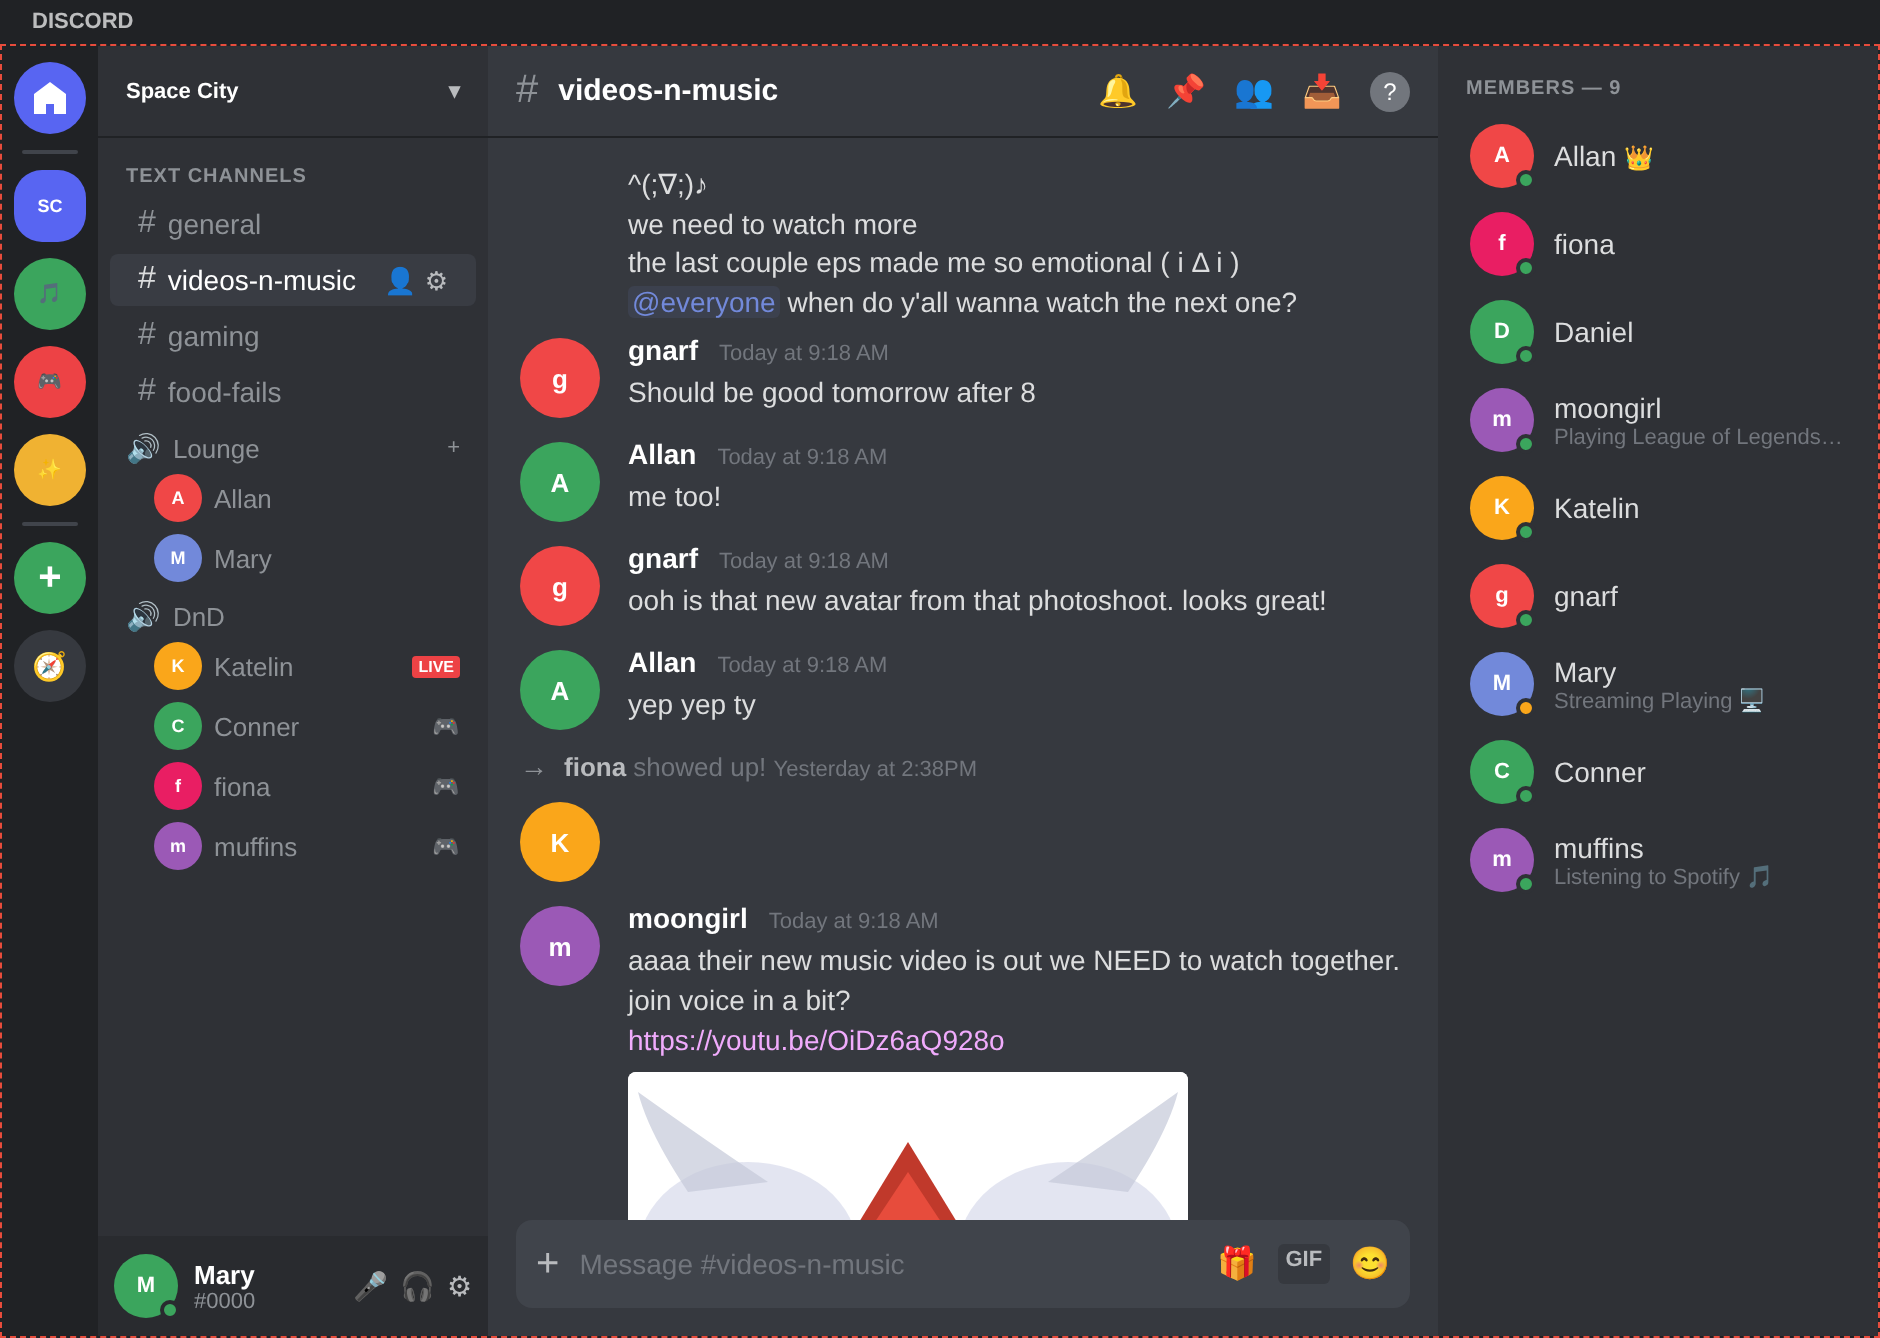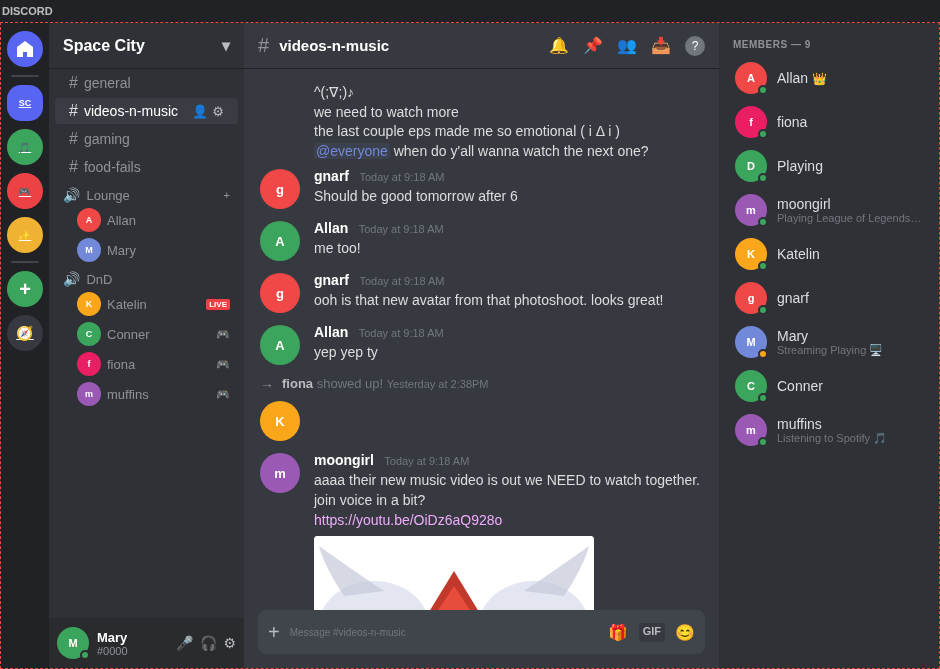--- a/index.html
+++ b/index.html
@@ -1,36 +1,36 @@
 <!DOCTYPE html>
 <html><head>
   <meta charset="utf-8">
   <style>
     * { margin: 0; padding: 0; box-sizing: border-box; }
     body { width: 940px; height: 669px; background: #202225; font-family: 'Segoe UI', Arial, sans-serif; overflow: hidden; display: flex; flex-direction: column; }
 
     
-    #top-bar { height: 22px; background: #202225; display: flex; align-items: center; padding: 0 2px; }
+    #top-bar { height: 22px; background: #202225; display: flex; align-items: center; padding: 0 16px; }
     #discord-logo { color: #fff; font-size: 11px; font-weight: bold; opacity: 0.7; }
 
     
     #main { display: flex; flex: 1; height: calc(669px - 22px); }
 
     
     #icon-sidebar { width: 48px; background: #202225; display: flex; flex-direction: column; align-items: center; padding-top: 8px; gap: 8px; overflow: hidden; }
     .icon-btn { width: 36px; height: 36px; border-radius: 50%; display: flex; align-items: center; justify-content: center; cursor: pointer; font-size: 13px; font-weight: bold; color: #fff; }
     .icon-btn.home { background: #5865f2; }
-    .icon-btn.server { background: #36393f; font-size: 10px; text-decoration: underline; }
+    .icon-btn.server { background: #36393f; font-size: 10px; }
     .icon-btn.green { background: #3ba55d; }
     .icon-separator { width: 28px; height: 2px; background: #40444b; border-radius: 1px; }
 
     
     #channel-sidebar { width: 195px; background: #2f3136; display: flex; flex-direction: column; }
     #server-header { height: 46px; padding: 0 14px; display: flex; align-items: center; justify-content: space-between; border-bottom: 1px solid #202225; cursor: pointer; }
-    #server-header span { color: #fff; font-weight: 600; font-size: 16px; }
+    #server-header span { color: #fff; font-weight: 600; font-size: 11px; }
     .channel-section-label { color: #8e9297; font-size: 10px; font-weight: 700; text-transform: uppercase; letter-spacing: 0.5px; padding: 14px 14px 4px 14px; }
     .channel-item { display: flex; align-items: center; padding: 4px 14px; border-radius: 4px; margin: 1px 6px; cursor: pointer; color: #8e9297; font-size: 14px; gap: 6px; }
     .channel-item:hover, .channel-item.active { background: #393c43; color: #dcddde; }
     .channel-item.active { color: #fff; }
     .channel-hash { font-size: 16px; color: #8e9297; }
     .channel-item .right-icons { margin-left: auto; display: flex; gap: 4px; align-items: center; }
     .voice-section { display: flex; align-items: center; padding: 6px 14px 2px 14px; gap: 6px; color: #8e9297; font-size: 13px; cursor: pointer; }
     .voice-member { display: flex; align-items: center; padding: 3px 14px 3px 28px; gap: 6px; color: #8e9297; font-size: 13px; cursor: pointer; }
     .mini-av { width: 24px; height: 24px; border-radius: 50%; display: flex; align-items: center; justify-content: center; font-size: 9px; font-weight: bold; color: #fff; flex-shrink: 0; }
     .live-badge { background: #ed4245; color: #fff; font-size: 8px; font-weight: bold; padding: 1px 3px; border-radius: 2px; }
@@ -71,21 +71,21 @@
     .system-icon { color: #8e9297; font-size: 14px; }
     .reactions { display: flex; gap: 4px; margin-top: 4px; }
     .reaction { background: #2f3136; border-radius: 4px; padding: 2px 6px; font-size: 12px; color: #dcddde; cursor: pointer; border: 1px solid #40444b; }
     .video-embed { margin-top: 6px; border-radius: 4px; overflow: hidden; width: 280px; position: relative; cursor: pointer; }
     .video-thumb { width: 280px; height: 155px; background: #fff; display: flex; align-items: center; justify-content: center; position: relative; overflow: hidden; }
 
     
     #input-area { padding: 0 14px 14px 14px; }
     #message-input { background: #40444b; border-radius: 8px; display: flex; align-items: center; padding: 0 10px; height: 44px; gap: 10px; }
     #message-input .plus-btn { color: #b9bbbe; font-size: 20px; cursor: pointer; }
-    #message-input input { flex: 1; background: none; border: none; outline: none; color: #84cc16; font-size: 10px; }
+    #message-input input { flex: 1; background: none; border: none; outline: none; color: #84cc16; font-size: 14px; }
     #message-input input::placeholder { color: #72767d; }
     #message-input .input-icons { display: flex; gap: 10px; color: #b9bbbe; font-size: 16px; }
     #message-input .input-icon { cursor: pointer; }
 
     
     #members-sidebar { width: 220px; background: #2f3136; overflow-y: auto; padding: 16px 8px; }
     #members-sidebar::-webkit-scrollbar { width: 4px; }
     #members-sidebar::-webkit-scrollbar-thumb { background: #202225; }
     .members-section-label { color: #8e9297; font-size: 10px; font-weight: 700; text-transform: uppercase; letter-spacing: 0.5px; margin-bottom: 6px; padding: 0 6px; }
     .member-item { display: flex; align-items: center; gap: 10px; padding: 6px 8px; border-radius: 4px; cursor: pointer; }
@@ -135,20 +135,21 @@
     <div class="icon-btn green" style="border-radius:50%; font-size:20px;">+</div>
     <div class="icon-btn server" style="background:#36393f; border-radius:50%; font-size:14px;">🧭</div>
   </div>
 
   <div id="channel-sidebar">
     <div id="server-header">
       <span>Space City</span>
       <span style="color:#b9bbbe;">▾</span>
     </div>
 
+    <div class="channel-section-label">TEXT CHANNELS</div>
 
     <div class="channel-item">
       <span class="channel-hash">#</span>
       <span>general</span>
     </div>
     <div class="channel-item active">
       <span class="channel-hash" style="color:#dcddde;">#</span>
       <span style="color:#fff;">videos-n-music</span>
       <div class="right-icons">
         <span style="color:#b9bbbe; font-size:13px; cursor:pointer;">👤</span>
@@ -251,21 +252,21 @@
           the last couple eps made me so emotional  ( i Δ i )<br>
           <span class="mention">@everyone</span> when do y'all wanna watch the next one?
         </div>
       </div>
 
       <div class="msg-group">
         <div class="msg-avatar" style="background:#f04747;">g</div>
         <div class="msg-content">
           <span class="msg-author">gnarf</span>
           <span class="msg-time">Today at 9:18 AM</span>
-          <div class="msg-text">Should be good tomorrow after 6</div>
+          <div class="msg-text">Should be good tomorrow after 8</div>
         </div>
       </div>
 
       <div class="msg-group">
         <div class="msg-avatar" style="background:#3ba55d;">A</div>
         <div class="msg-content">
           <span class="msg-author">Allan</span>
           <span class="msg-time">Today at 9:18 AM</span>
           <div class="msg-text">me too!</div>
         </div>
@@ -369,21 +370,21 @@
         <div class="mem-name">fiona</div>
       </div>
     </div>
 
     <div class="member-item">
       <div class="mem-av" style="background:#3ba55d;">
         D
         <div class="mem-online-dot"></div>
       </div>
       <div class="mem-info">
-        <div class="mem-name">Playing</div>
+        <div class="mem-name">Daniel</div>
       </div>
     </div>
 
     <div class="member-item">
       <div class="mem-av" style="background:#9b59b6;">
         m
         <div class="mem-online-dot"></div>
       </div>
       <div class="mem-info">
         <div class="mem-name">moongirl</div>

